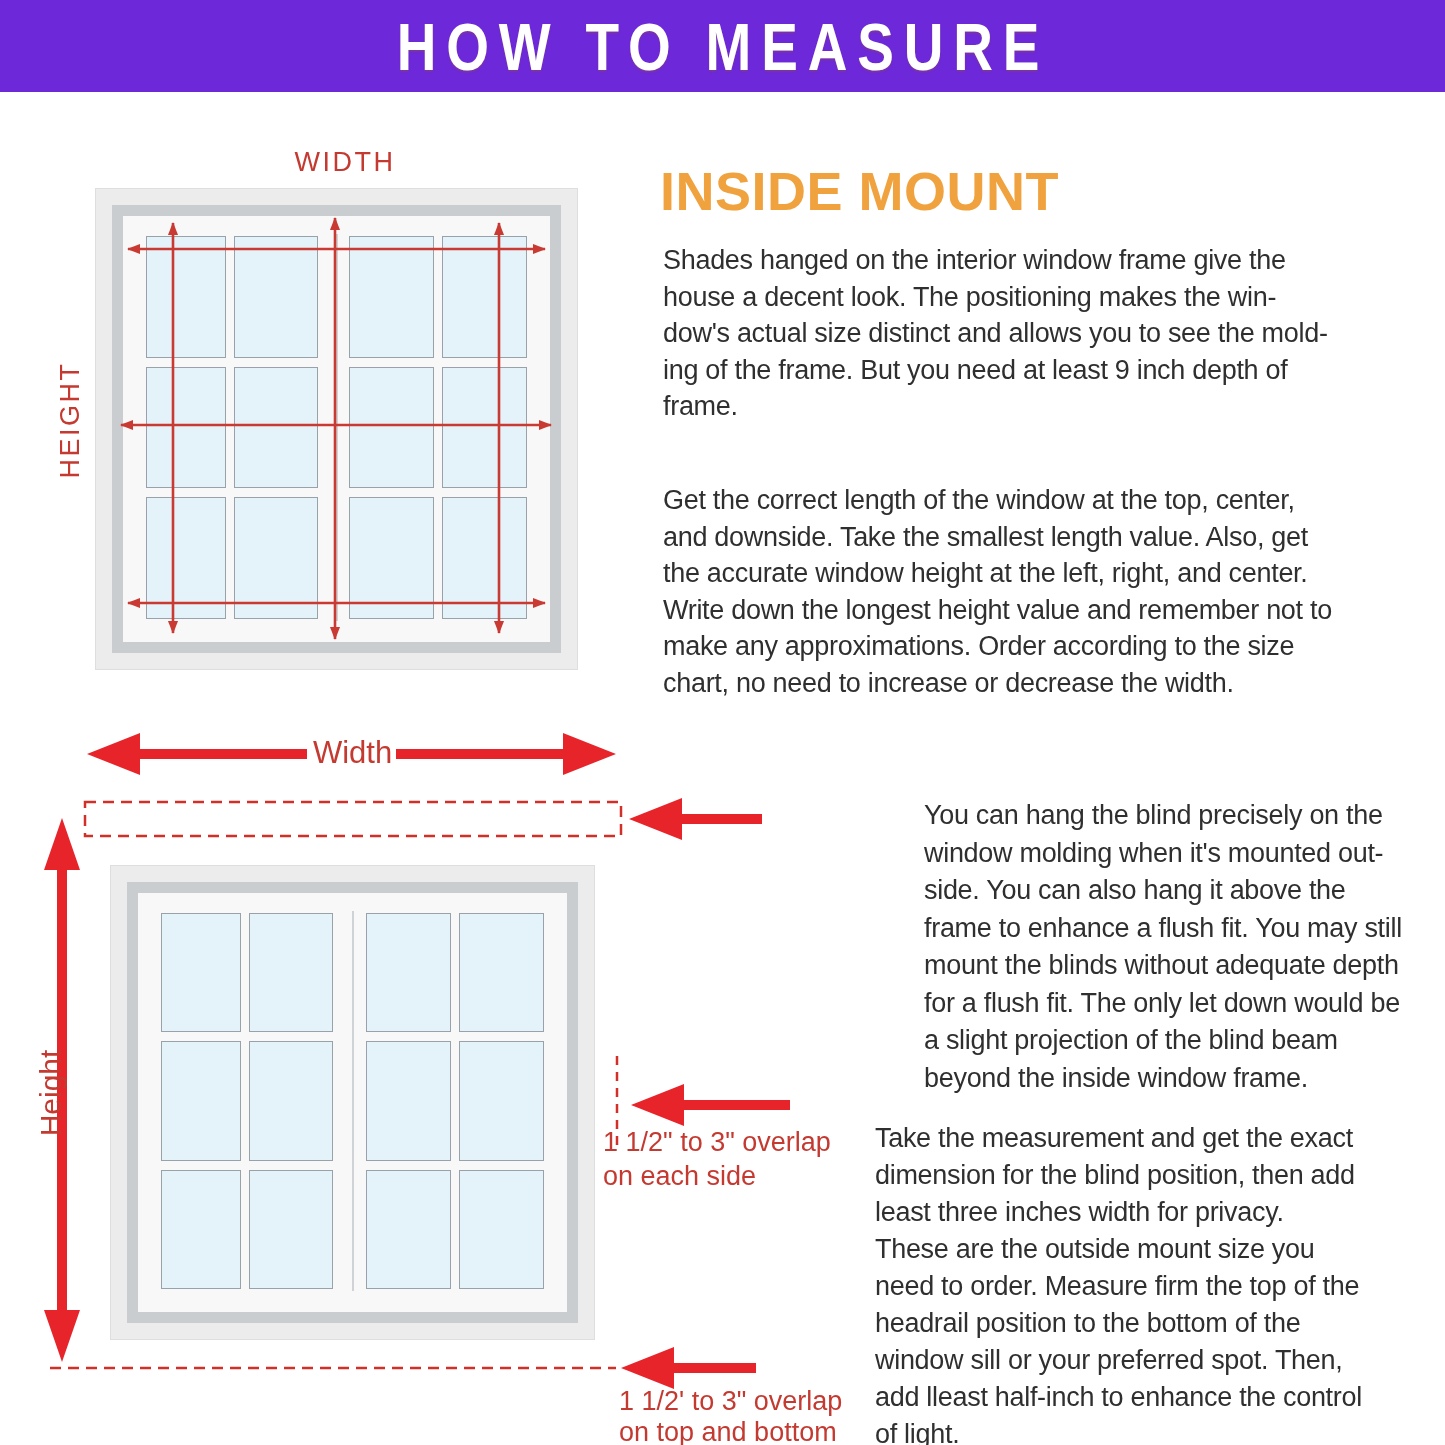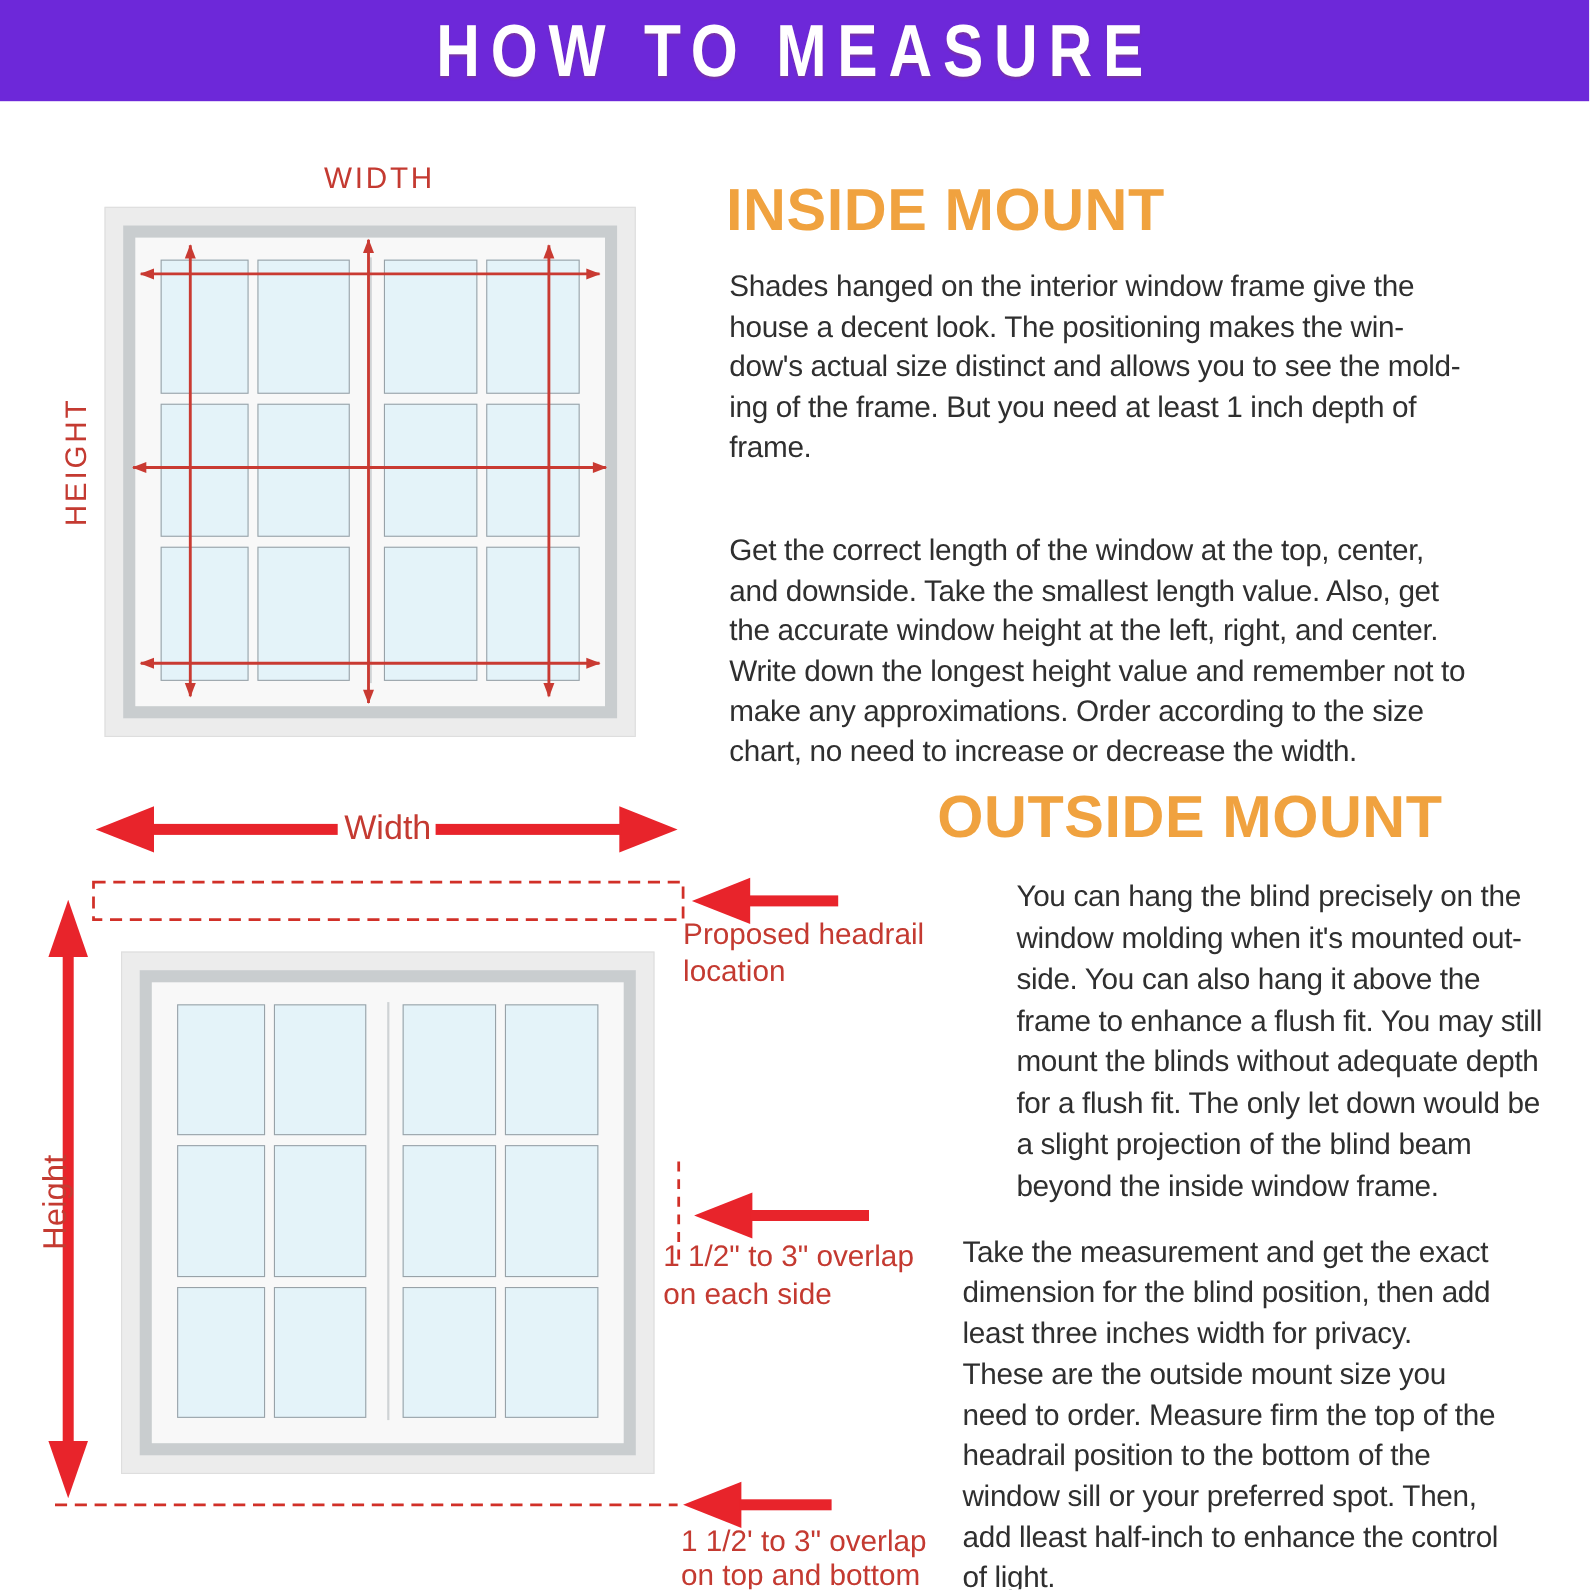--- a/index.html
+++ b/index.html
@@ -205,41 +205,38 @@
     <g class="thick">
       <polygon points="621,1368 674,1347 674,1389"></polygon>
         <rect x="672" y="1363" width="84" height="10"></rect>
     </g>
   </svg>
 
   <div class="lblr lbl-width-top">WIDTH</div>
   <div class="lblr lbl-height-top">HEIGHT</div>
   <div class="lblr lbl-width-bot">Width</div>
   <div class="lblr lbl-height-bot">Height</div>
-  <div class="lblr lbl-headrail">Proposed headrail
-location</div>
   <div class="lblr lbl-side">1 1/2" to 3" overlap
 on each side</div>
   <div class="lblr lbl-bottom">1 1/2' to 3" overlap
 on top and bottom</div>
 
   <h2 class="heading inside-heading">INSIDE MOUNT</h2>
   <p class="para inside-p1">Shades hanged on the interior window frame give the
 house a decent look. The positioning makes the win-
 dow's actual size distinct and allows you to see the mold-
-ing of the frame. But you need at least 1 inch depth of
+ing of the frame. But you need at least 9 inch depth of
 frame.</p>
   <p class="para inside-p2">Get the correct length of the window at the top, center,
 and downside. Take the smallest length value. Also, get
 the accurate window height at the left, right, and center.
 Write down the longest height value and remember not to
 make any approximations. Order according to the size
 chart, no need to increase or decrease the width.</p>
 
-  <h2 class="heading outside-heading">OUTSIDE MOUNT</h2>
   <p class="para outside-p1">You can hang the blind precisely on the
 window molding when it's mounted out-
 side. You can also hang it above the
 frame to enhance a flush fit. You may still
 mount the blinds without adequate depth
 for a flush fit. The only let down would be
 a slight projection of the blind beam
 beyond the inside window frame.</p>
   <p class="para outside-p2">Take the measurement and get the exact
 dimension for the blind position, then add

